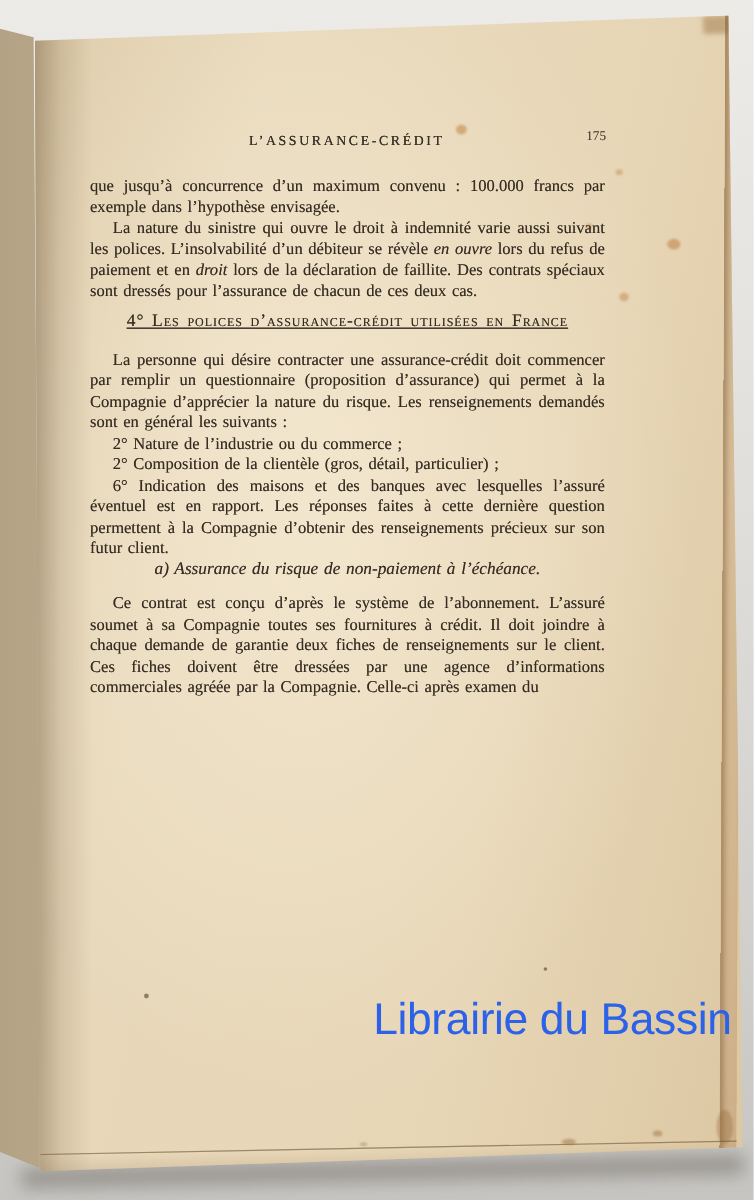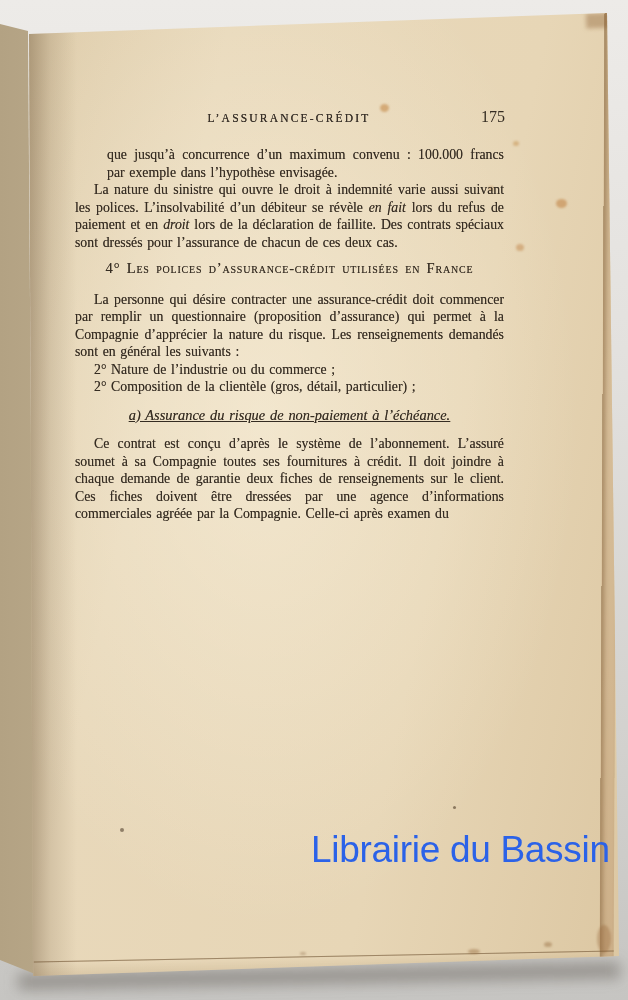--- a/index.html
+++ b/index.html
@@ -58,40 +58,40 @@
     border-top:1px solid rgba(112,86,56,.45);
   }
 
   .running-header{
     position:absolute;left:75px;top:112px;width:428px;text-align:center;
     font-size:11.5px;letter-spacing:2.2px;color:#3a322a;
     text-shadow:0 0 .4px #3a322a;
   }
   .page-number{
     position:absolute;left:75px;top:108px;width:430px;text-align:right;
-    font-size:16px;color:#352c22;
+    font-size:11px;color:#352c22;
   }
 
   .text-col{
     position:absolute;left:75px;top:146px;width:429px;
     font-size:13.8px;line-height:17.5px;color:#352c22;
     text-align:justify;word-spacing:1.2px;
     text-shadow:0 0 .3px rgba(53,44,34,.6);
   }
   .text-col p{margin:0;}
   .text-col p.body{text-indent:19px;}
-  .text-col p.continuation{text-indent:0;margin-left:32px;}
+  .text-col p.continuation{text-indent:0;}
   .text-col p.section-heading{
     text-indent:0;text-align:center;font-variant:small-caps;
     margin-top:9px;margin-bottom:13px;
-    font-size:14.6px;letter-spacing:.8px;word-spacing:2px;
+    font-size:14.6px;letter-spacing:.8px;word-spacing:2px;text-decoration:underline;
   }
   .text-col p.sub-heading{
     text-indent:0;text-align:center;font-style:italic;
-    margin-top:11px;margin-bottom:11px;font-size:14.4px;text-decoration:underline;
+    margin-bottom:11px;font-size:14.4px;
   }
 
   .watermark{
     position:absolute;left:295px;top:829px;
     font-family:"Liberation Sans", sans-serif;
     font-size:37px;line-height:42px;white-space:nowrap;
     letter-spacing:-.3px;
   }
 
   .spot{position:absolute;border-radius:50%;filter:blur(1px);}
@@ -131,24 +131,25 @@
     <div class="spot s8"></div>
     <div class="spot s9"></div>
     <div class="spot s10"></div>
     <div class="spot s11"></div>
 
     <div class="running-header">L’ASSURANCE-CRÉDIT</div>
     <div class="page-number">175</div>
 
     <div class="text-col">
         <p class="continuation"><span>que jusqu’à concurrence d’un maximum convenu : 100.000 francs par exemple dans l’hypothèse envisagée.</span></p>
-        <p class="body"><span>La nature du sinistre qui ouvre le droit à indemnité varie aussi suivant les polices. L’insolvabilité d’un débiteur se révèle </span><i>en fait</i><span> lors du refus de paiement et en </span><i>droit</i><span> lors de la déclaration de faillite. Des contrats spéciaux sont dressés pour l’assurance de chacun de ces deux cas.</span></p>
+        <p class="body"><span>La nature du sinistre qui ouvre le droit à indemnité varie aussi suivant les polices. L’insolvabilité d’un débiteur se révèle </span><i>en ouvre</i><span> lors du refus de paiement et en </span><i>droit</i><span> lors de la déclaration de faillite. Des contrats spéciaux sont dressés pour l’assurance de chacun de ces deux cas.</span></p>
         <p class="section-heading"><span>4° Les polices d’assurance-crédit utilisées en France</span></p>
         <p class="body"><span>La personne qui désire contracter une assurance-crédit doit commencer par remplir un questionnaire (proposition d’assurance) qui permet à la Compagnie d’apprécier la nature du risque. Les renseignements demandés sont en général les suivants :</span></p>
         <p class="body"><span>2° Nature de l’industrie ou du commerce ;</span></p>
         <p class="body"><span>2° Composition de la clientèle (gros, détail, particulier) ;</span></p>
+        <p class="body"><span>6° Indication des maisons et des banques avec lesquelles l’assuré éventuel est en rapport. Les réponses faites à cette dernière question permettent à la Compagnie d’obtenir des renseignements précieux sur son futur client.</span></p>
         <p class="sub-heading"><i>a) Assurance du risque de non-paiement à l’échéance.</i></p>
         <p class="body"><span>Ce contrat est conçu d’après le système de l’abonnement. L’assuré soumet à sa Compagnie toutes ses fournitures à crédit. Il doit joindre à chaque demande de garantie deux fiches de renseignements sur le client. Ces fiches doivent être dressées par une agence d’informations commerciales agréée par la Compagnie. Celle-ci après examen du</span></p>
       </div>
 
     <div class="watermark" style="color: rgb(43, 98, 232); margin-left: 16px;">Librairie du Bassin</div>
   </div>
 </div>
 
 </body></html>

